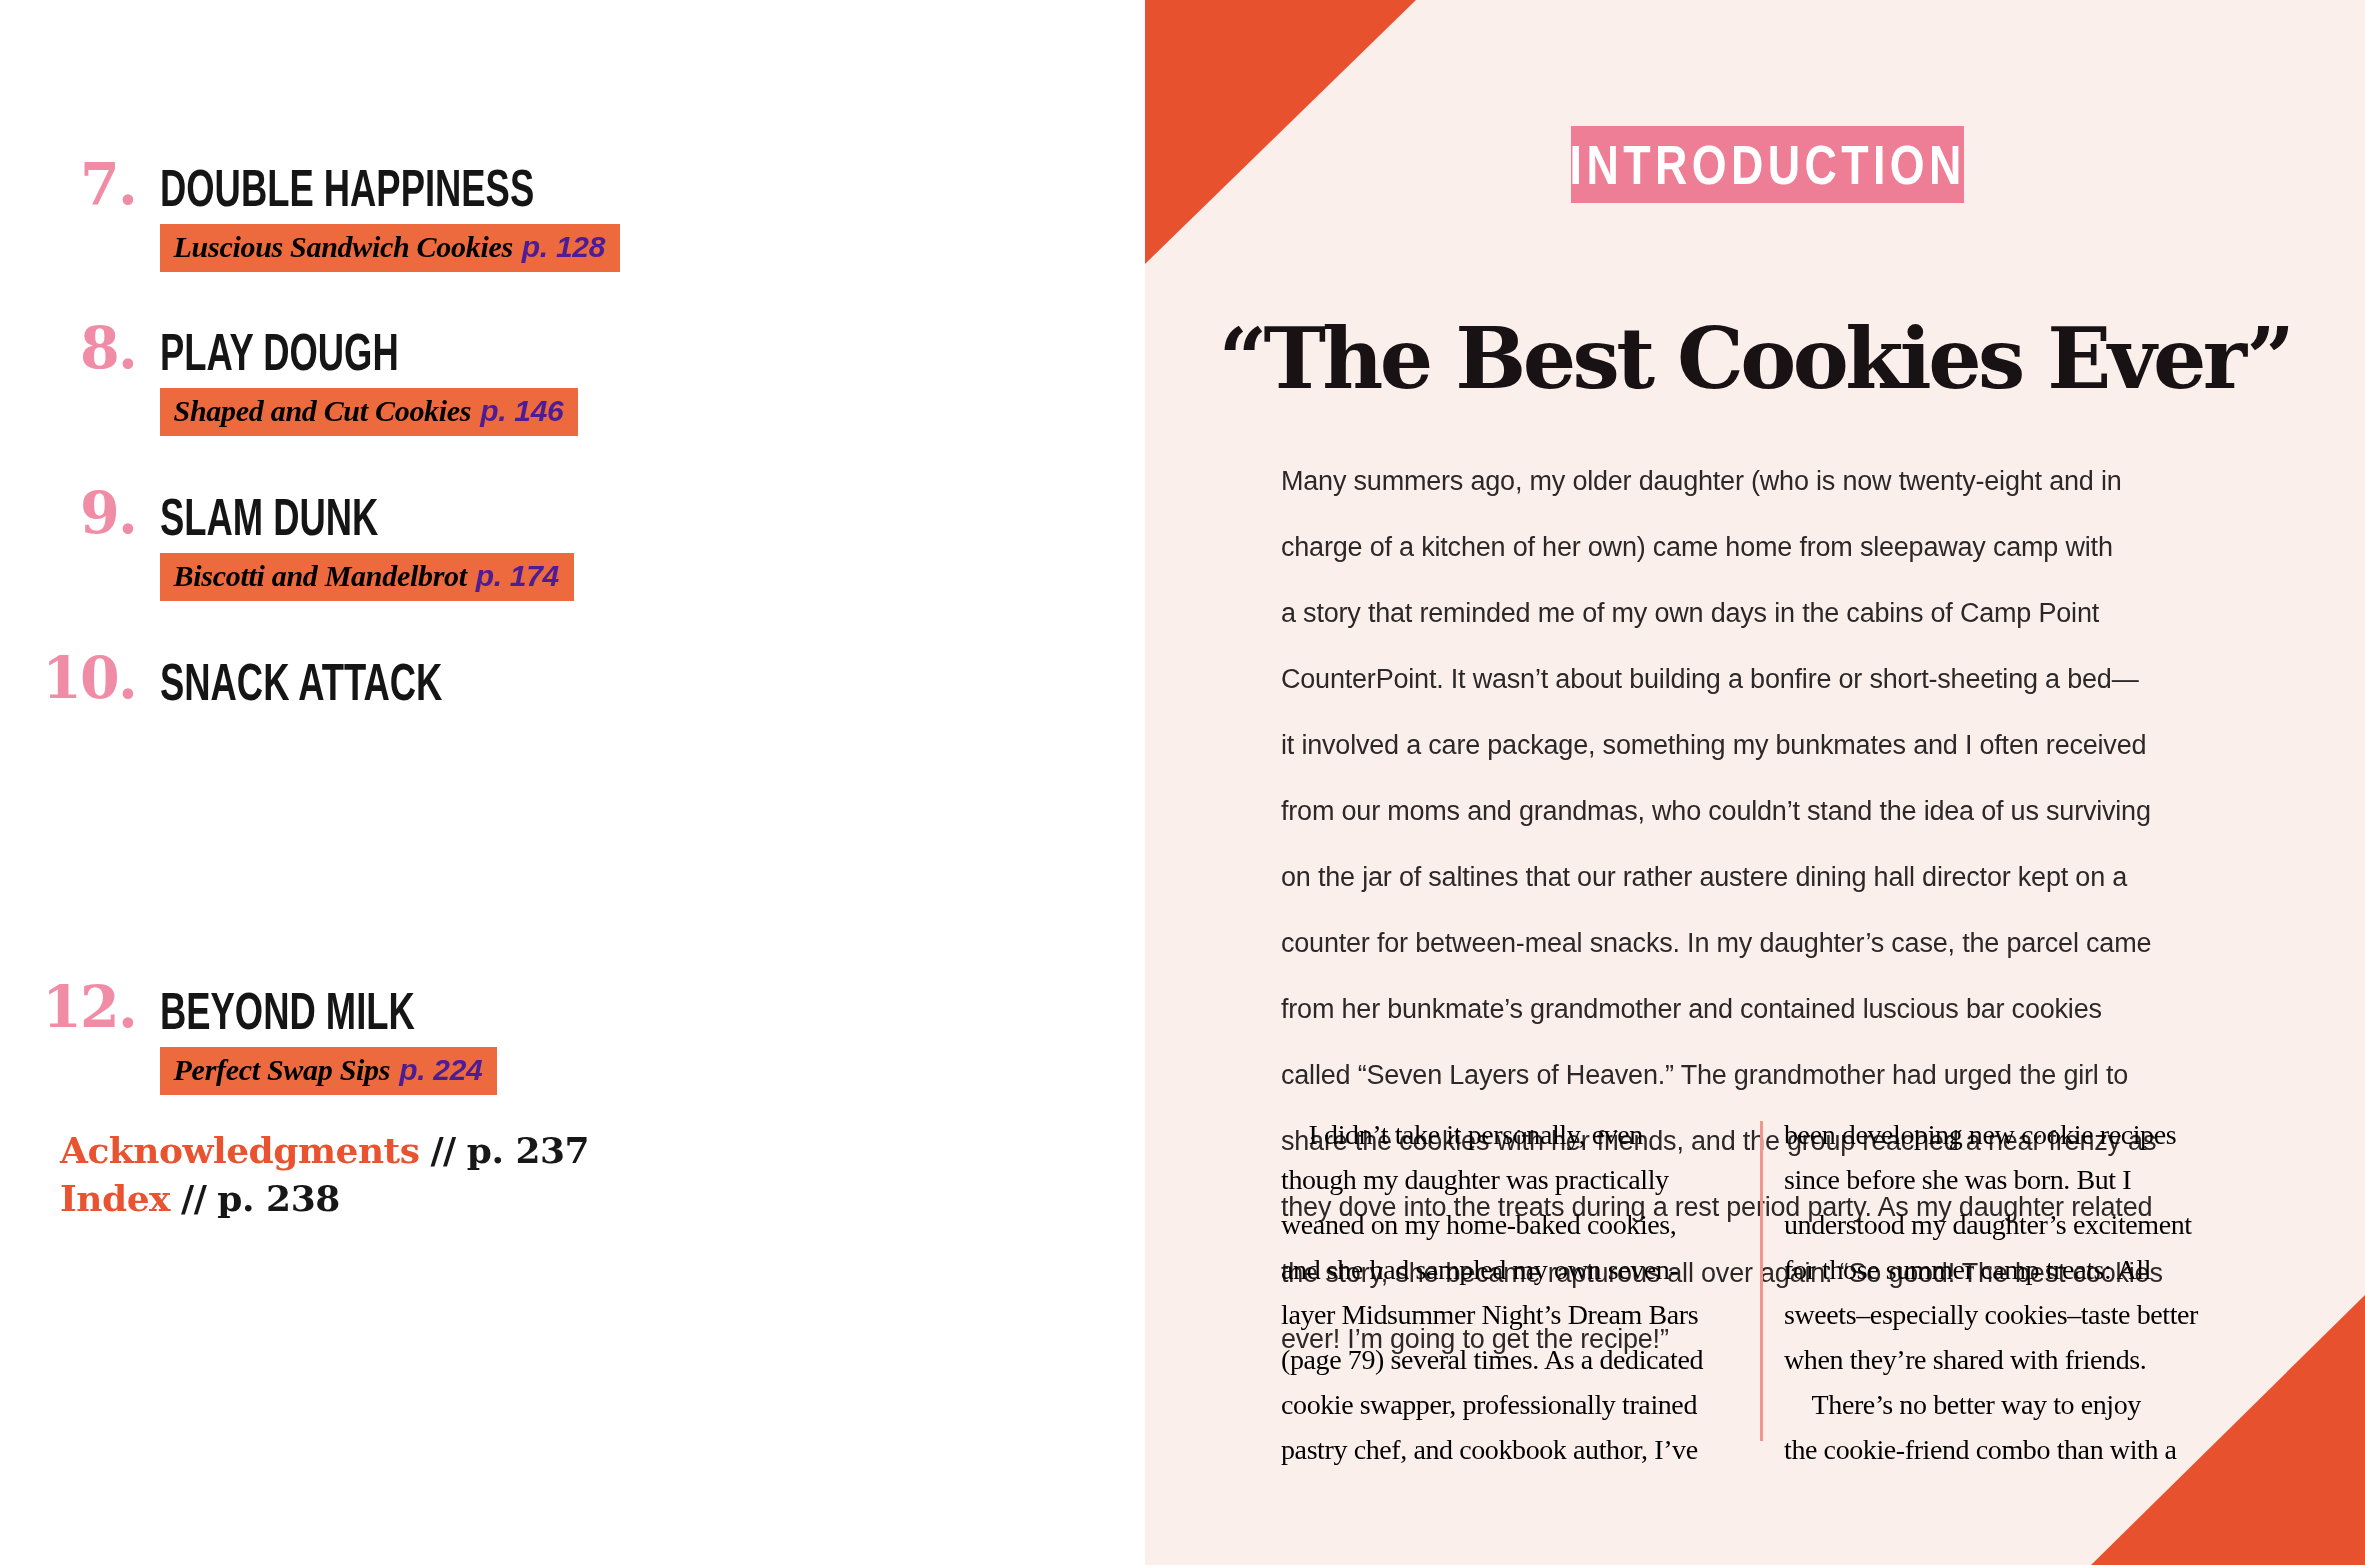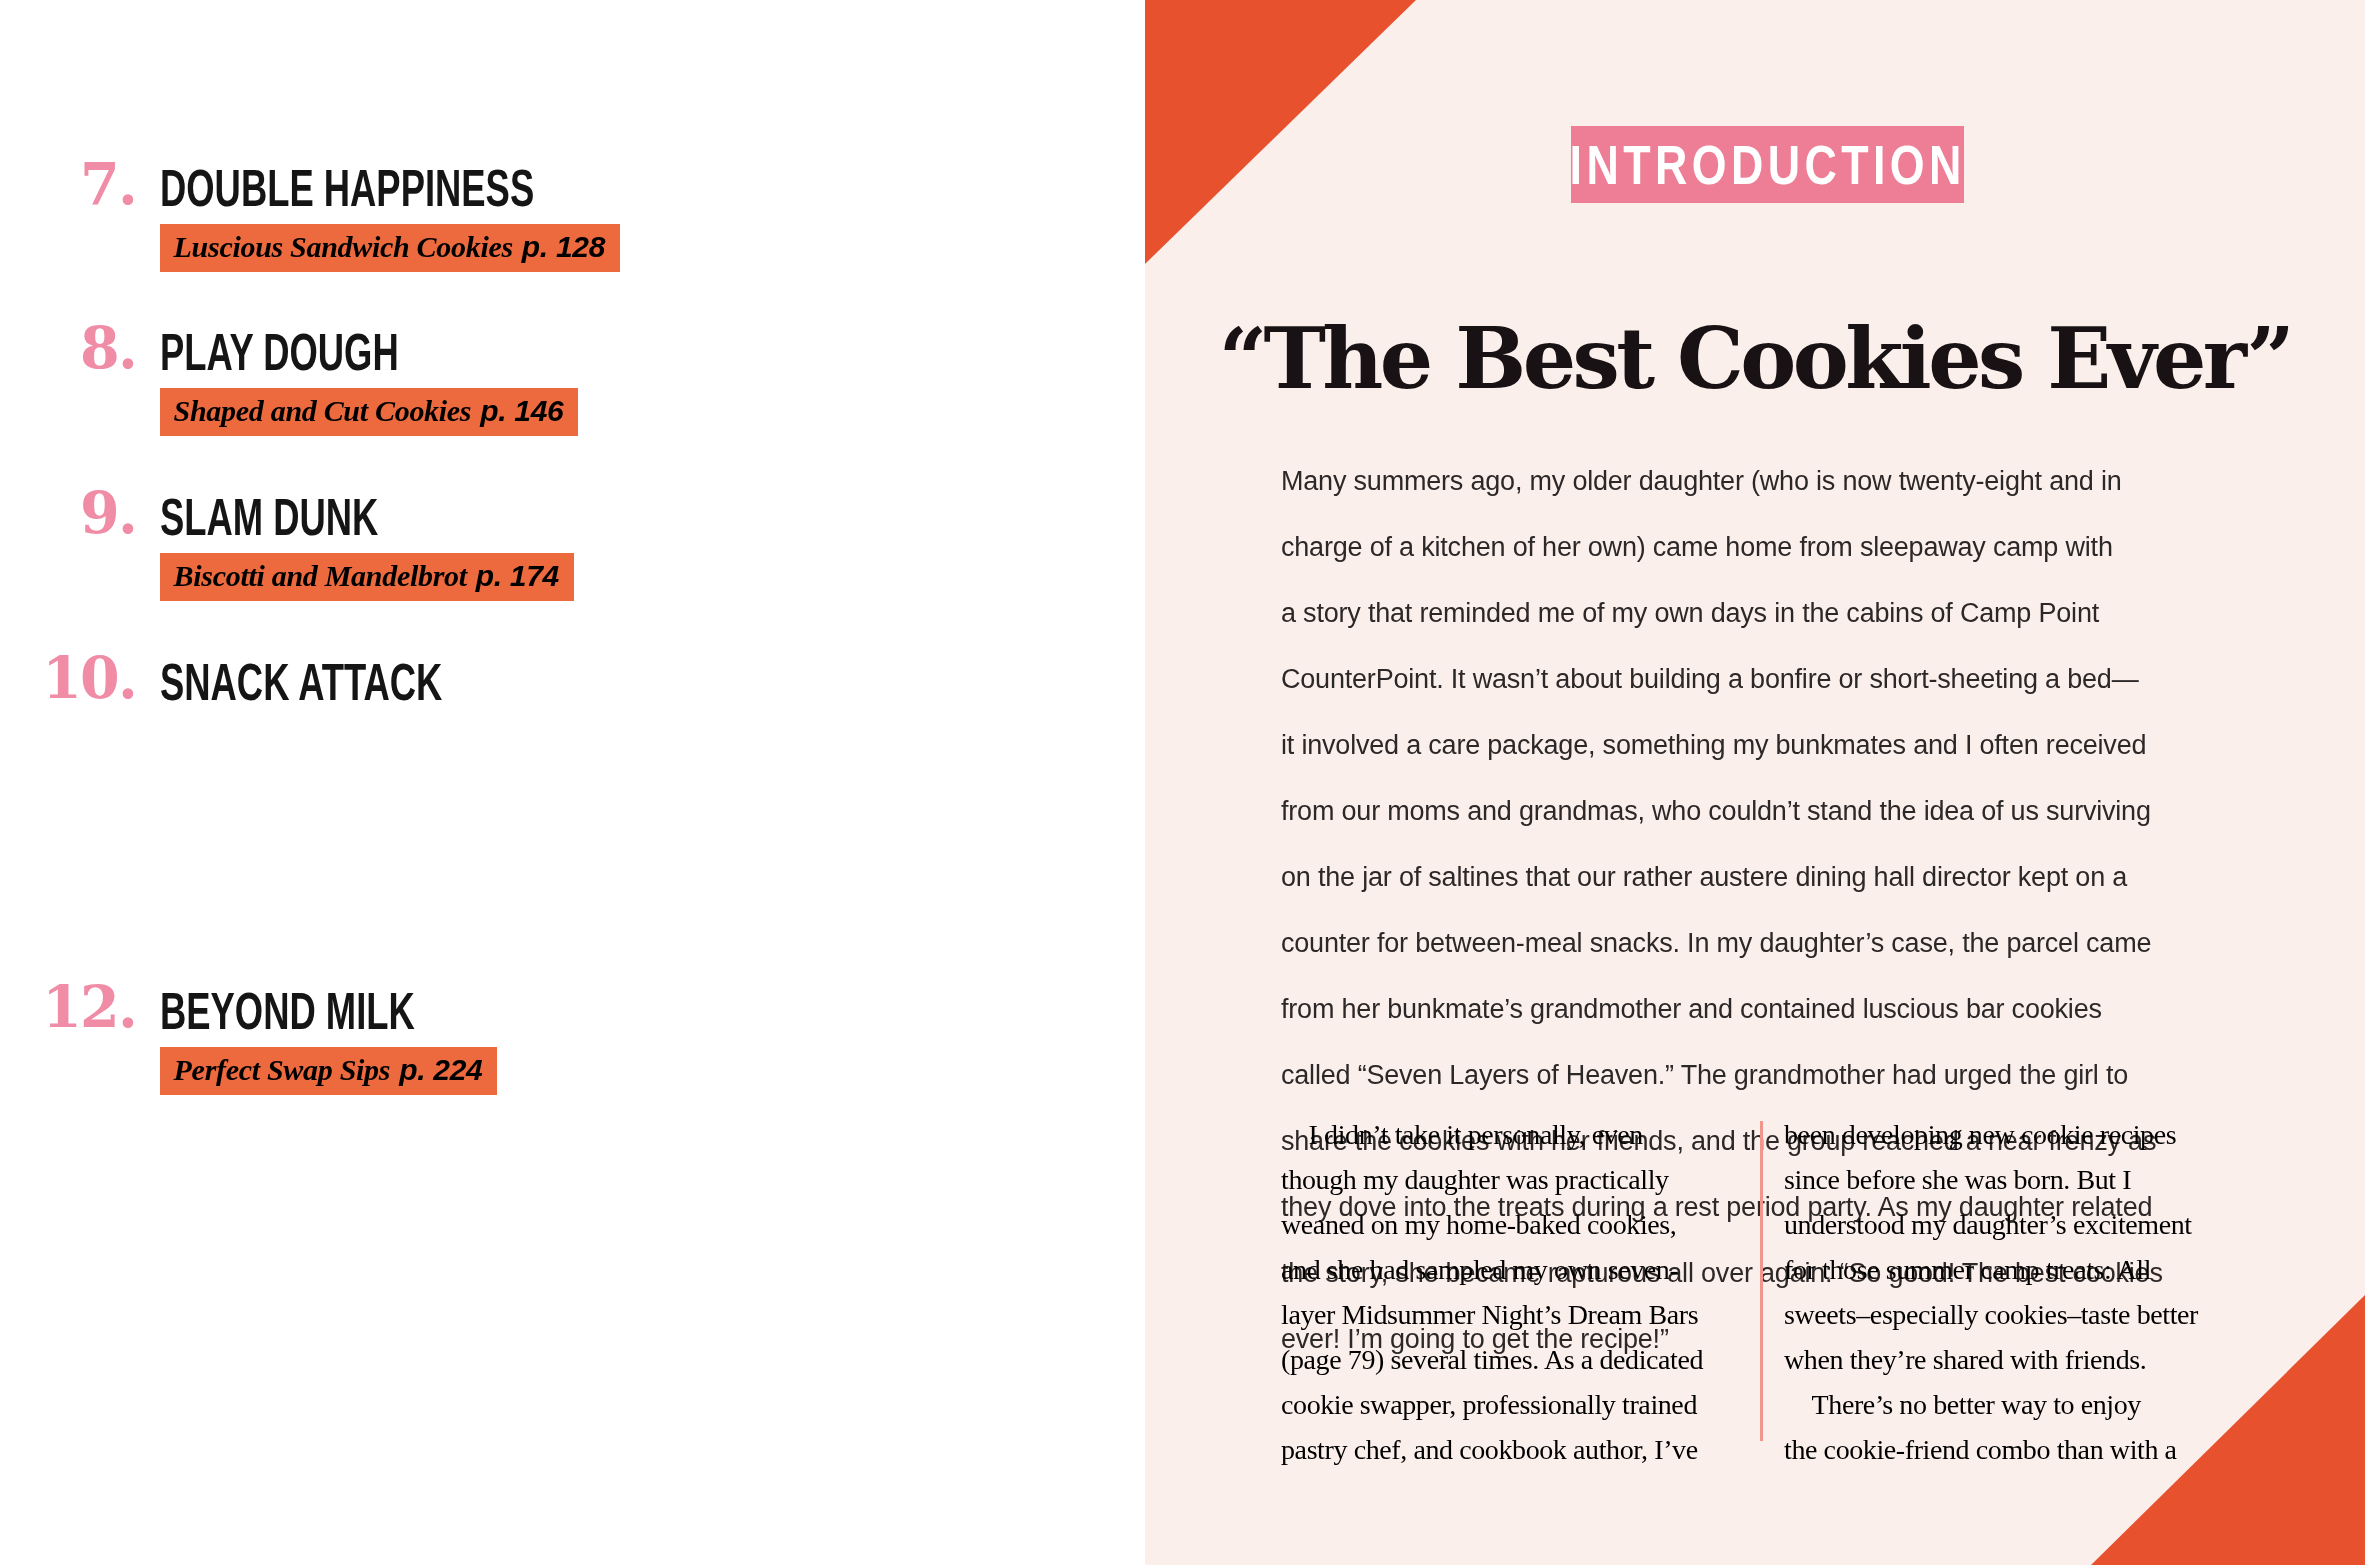--- a/index.html
+++ b/index.html
@@ -59,21 +59,21 @@
     background: #ED6A3E;
     padding: 5.5px 14.6px 8.2px 13.6px;
     white-space: nowrap;
     font-family: "Liberation Sans", sans-serif;
     font-weight: bold;
     font-style: italic;
     font-size: 30px;
     letter-spacing: -0.3px;
   }
   .toc-bar .sub { color: #000000; font-family: Liberation Serif, serif; }
-  .toc-bar .pg  { color: #000000; margin-left: 9px; }
+  .toc-bar .pg  { color: #4c1d95; margin-left: 9px; }
 
   .backmatter {
     position: absolute;
     left: 60px;
     top: 1126px;
     font-family: "DejaVu Serif", serif;
     font-weight: bold;
     font-size: 36px;
     line-height: 48px;
     letter-spacing: -0.5px;
@@ -206,20 +206,24 @@
 
 
     <div class="toc-item" style="top:978px">
       <div class="toc-num">12.</div>
       <div class="toc-body">
         <span class="toc-title">BEYOND MILK</span><br>
         <span class="toc-bar"><span class="sub">Perfect Swap Sips</span><span class="pg">p. 224</span></span>
       </div>
     </div>
 
+    <div class="backmatter">
+      <div><span class="bm-label">Acknowledgments</span><span class="bm-sep">//</span><span class="bm-page">p. 237</span></div>
+      <div><span class="bm-label">Index</span><span class="bm-sep">//</span><span class="bm-page">p. 238</span></div>
+    </div>
   </div>
 
   <div id="right-page">
     <div class="tri-top"></div>
     <div class="tri-bottom"></div>
 
     <div class="intro-badge">
       <span class="badge-text">INTRODUCTION</span>
     </div>
 

